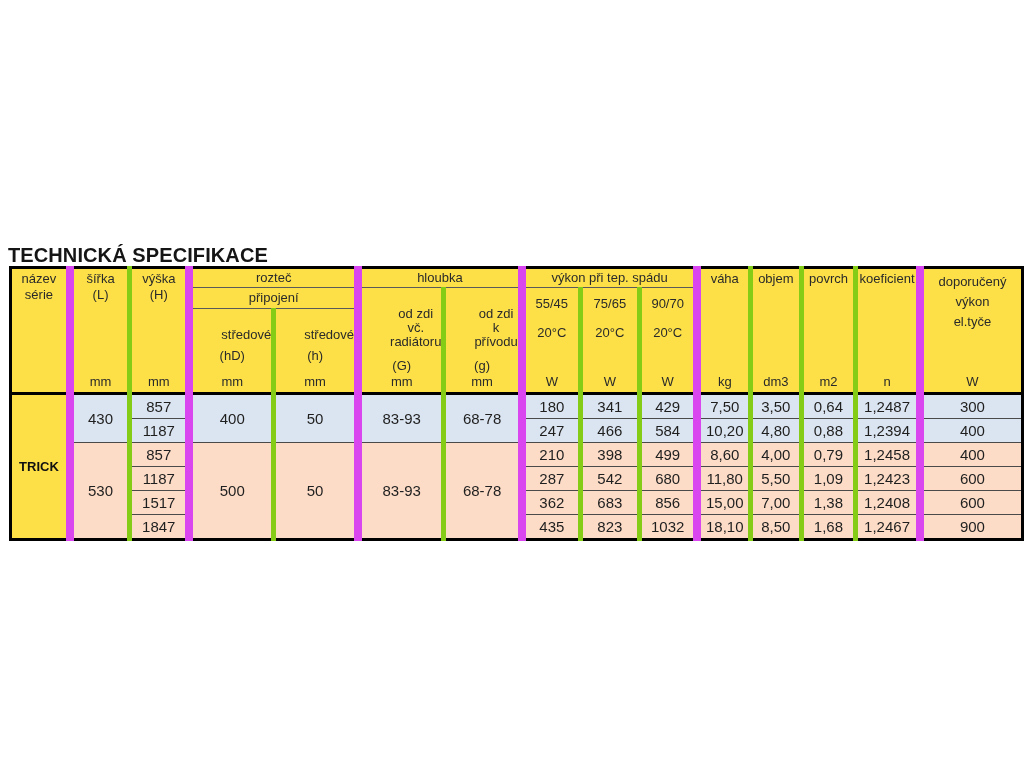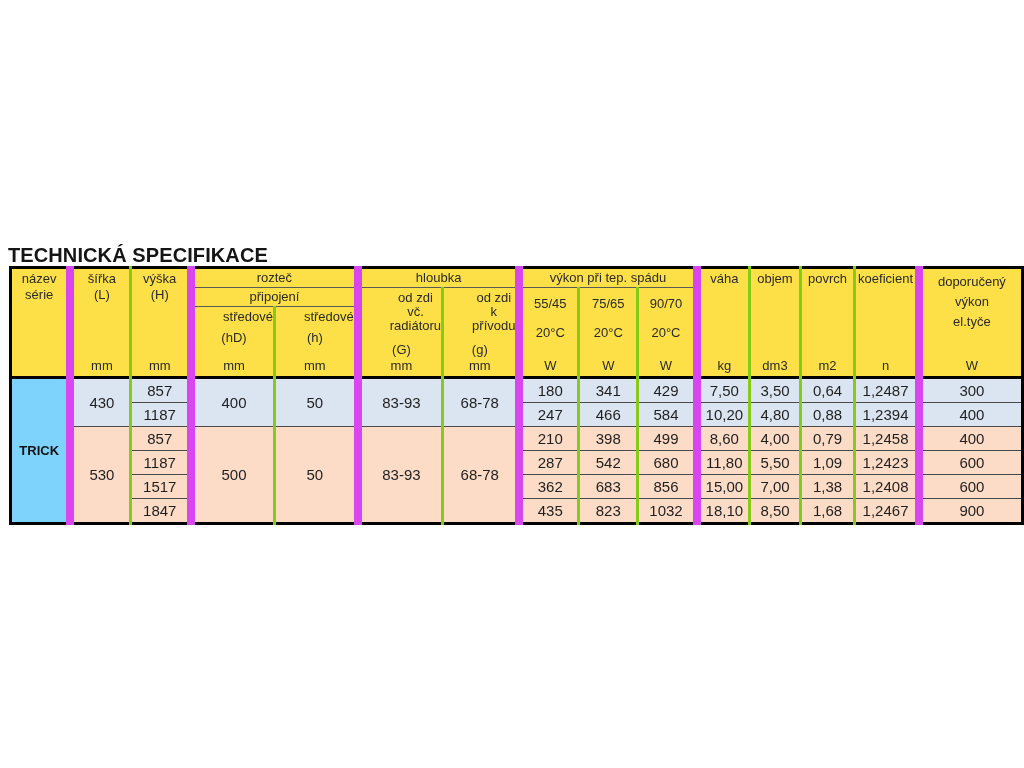--- a/index.html
+++ b/index.html
@@ -38,41 +38,41 @@
     vertical-align: top;
     background: #fde047;
     line-height: 16px;
   }
   tr.r1 { height: 20px; }
   tr.r2 { height: 18px; }
   tr.r3 { height: 47px; }
   tr.r4 { height: 20px; }
   .pre { white-space: pre-line; }
   .hb  { border-bottom: 1px solid #5a5a5a; vertical-align: middle; line-height: 14px; }
-  .bl  { border-left: 3px solid #84cc16; }
+  .bl  { border-left: 5px solid #84cc16; }
   .BL  { border-left: 8px solid #d946ef; }
   .padt { padding-top: 2px; }
   .grad { line-height: 29px; padding-top: 1px; }
   .subline { margin-top: 10px; line-height: 14px; }
   .l2 { margin-top: 7px; line-height: 14px; }
-  .l1 { margin-top: 3px; line-height: 14px; padding-left: 28px; }
+  .l1 { margin-top: 19px; line-height: 14px; padding-left: 28px; }
   .dopor { line-height: 20px; padding-top: 3px; }
   tr.r4 th { vertical-align: middle; }
   tbody tr:first-child td { border-top: 3px solid #000; }
   
   tbody td {
     height: 23px;
     font-size: 15px;
     vertical-align: middle;
     border-top: 1px solid #4a4a4a;
     color: #1f1f1f;
   }
   tr.g1 { background: var(--group1-bg, #dbe5f1); }
   tr.g2 { background: var(--group2-bg, #fcdcc7); }
-  td.wh { background: #7dd3fc; font-weight: 700; font-size: 13px; color: #111; }
+  td.wh { background: #fde047; font-weight: 700; font-size: 13px; color: #111; }
 </style>
 </head>
 <body>
 
 <div class="title">TECHNICKÁ SPECIFIKACE</div>
 
 <table class="spec">
   <colgroup>
     <col style="width:64px">
       <col style="width:68px">

